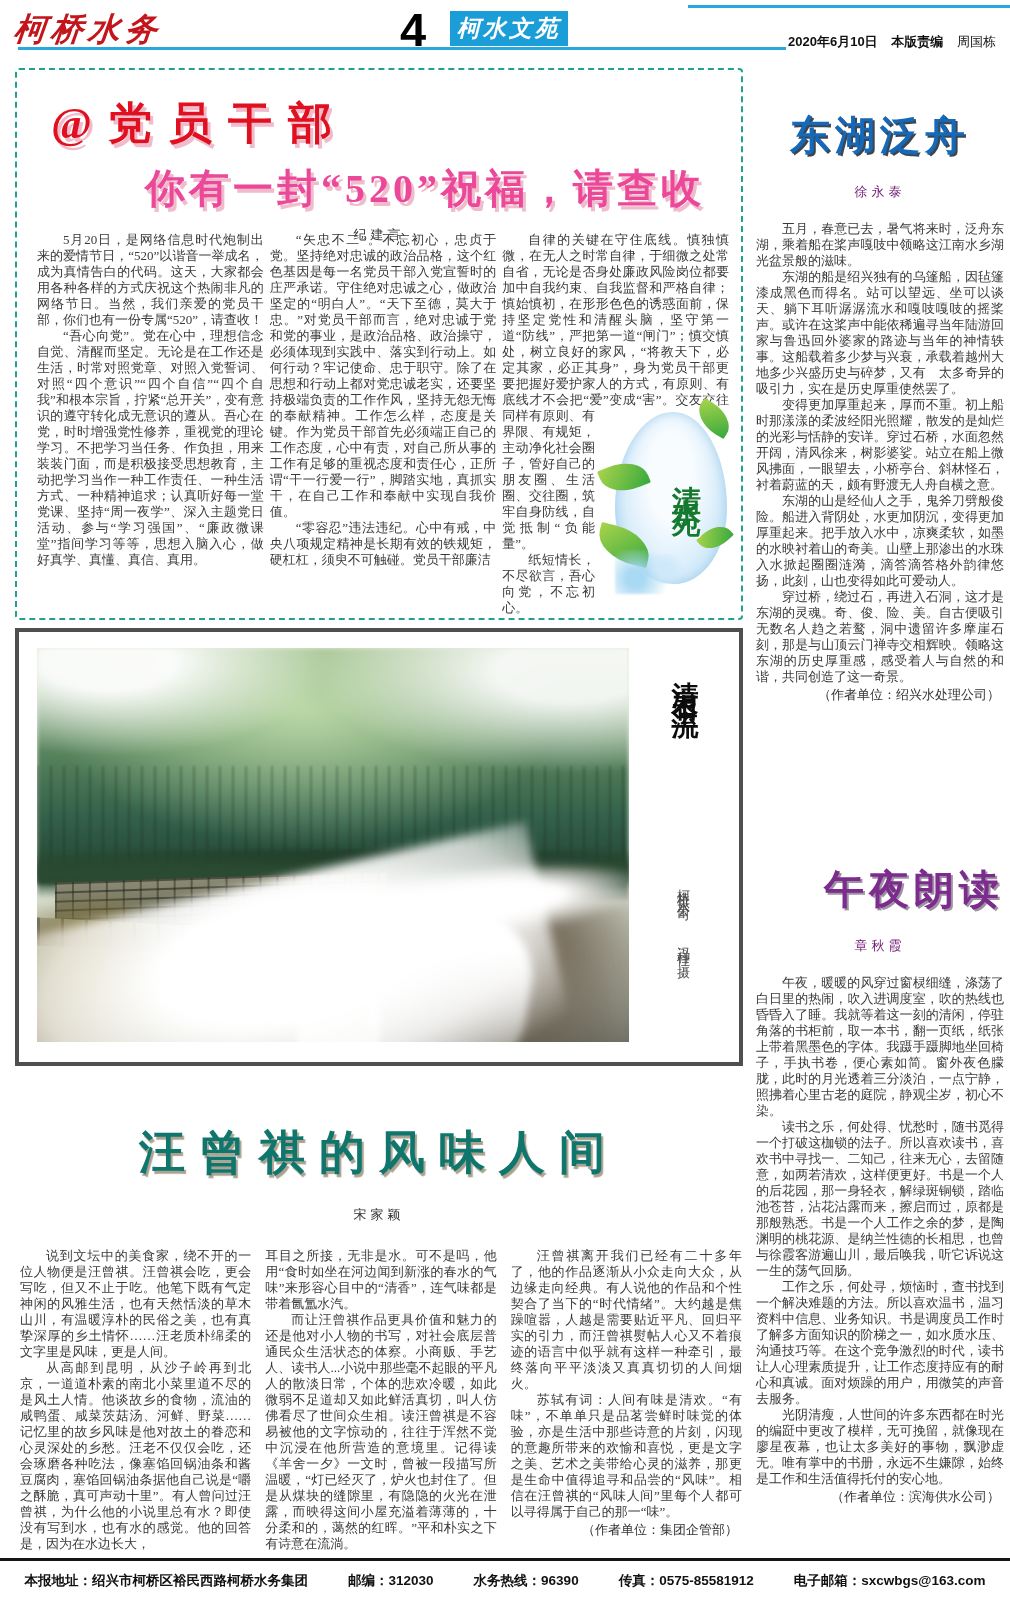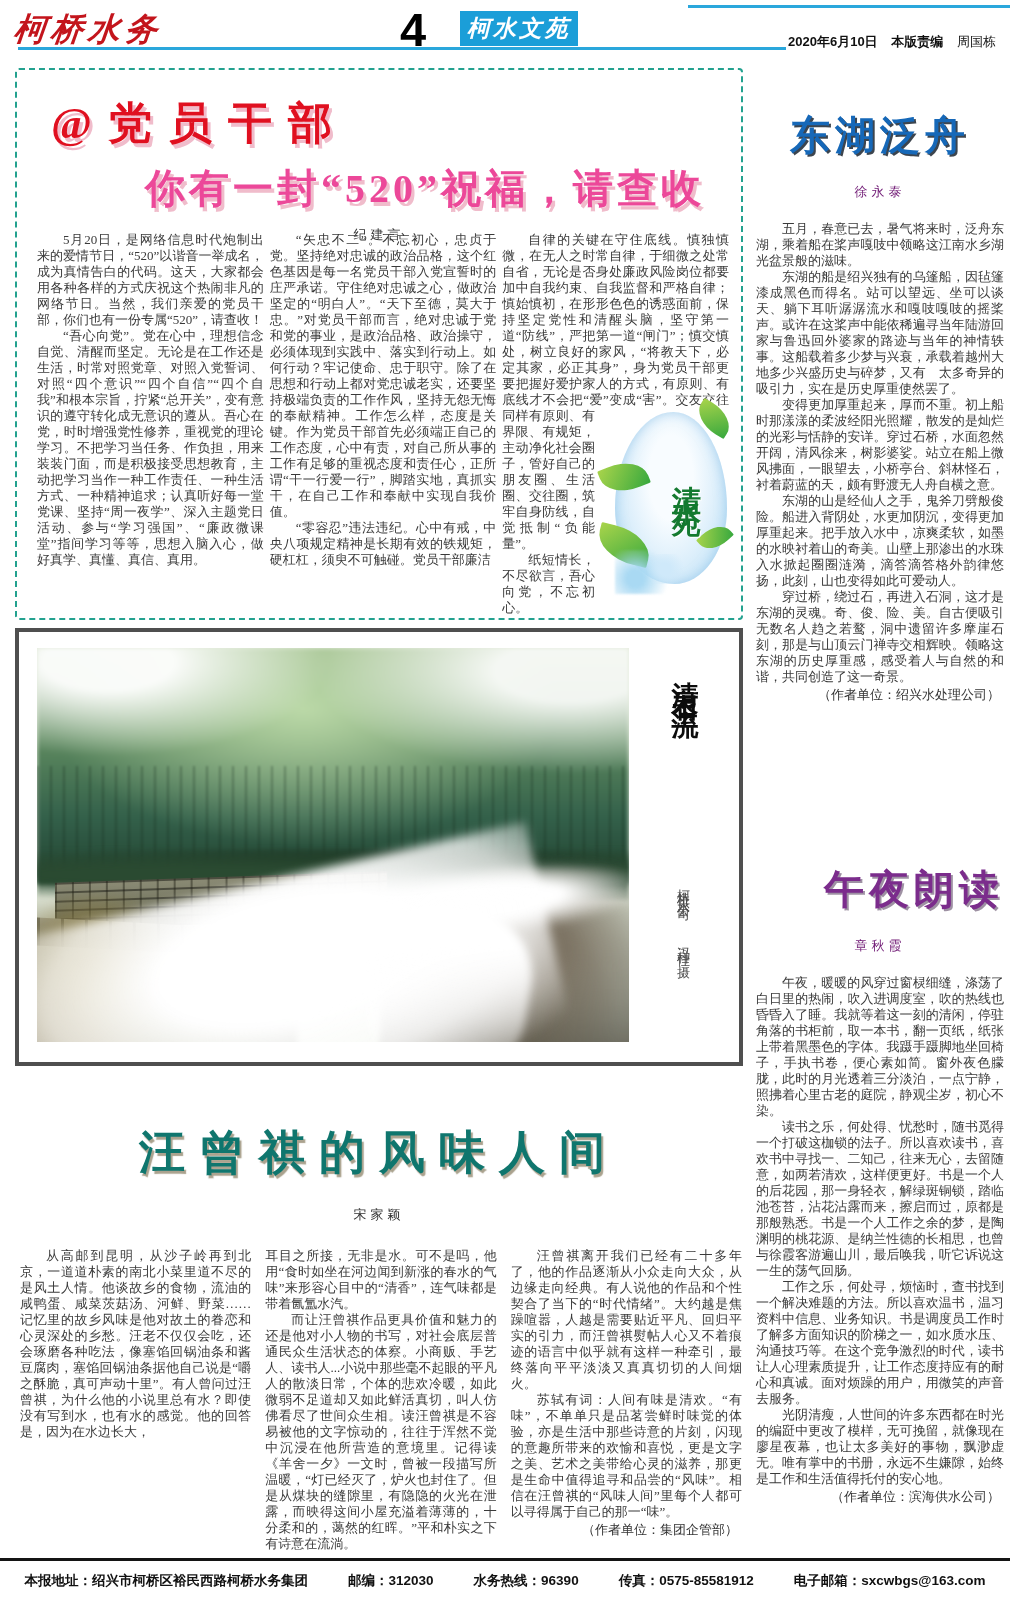--- a/index.html
+++ b/index.html
@@ -5,21 +5,21 @@
   * { margin:0; padding:0; box-sizing:border-box; }
   html,body { background:#ffffff; }
   .page { position:relative; width:1010px; height:1600px; background:#fff; overflow:hidden;
           font-family:"Liberation Serif", serif; color:#2b2b2b; }
 
   
   .masthead { position:absolute; left:14px; top:8px; font-size:32px; font-weight:bold;
               font-style:italic; color:#c3151c; letter-spacing:5px; transform:skewX(-6deg); }
   .pageno { position:absolute; left:400px; top:2px; font-family:"Liberation Sans", sans-serif;
             font-size:47px; font-weight:900; color:#000; }
-  .section-box { position:absolute; left:460px; top:11px; width:118px; height:35px;
+  .section-box { position:absolute; left:450px; top:11px; width:118px; height:35px;
                  background:#1b9ed8; display:flex; align-items:center; justify-content:center; }
   .section-box span { color:#fff; font-size:23px; font-weight:bold; font-style:italic; letter-spacing:3px; }
   .hdr-line-top { position:absolute; left:688px; top:5px; width:322px; height:3px; background:#2aa7dc; }
   .hdr-line-mid { position:absolute; left:18px; top:47px; width:768px; height:3px; background:#2aa7dc; }
   .dateline { position:absolute; left:788px; top:33px; width:218px; font-family:"Liberation Sans", sans-serif;
               font-size:13px; font-weight:bold; color:#111; white-space:nowrap; }
   .dateline .ed-name { font-weight:normal; margin-left:10px; }
 
   
   .a520 { position:absolute; left:15px; top:68px; width:728px; height:552px;
@@ -188,20 +188,21 @@
       <div class="ph ph-water-chute"></div>
     </div>
     <div class="photo-title">清泉石上流</div>
     <div class="photo-credit">柯桥供水公司　　冯科佳/摄</div>
   </div>
 
   <div class="wang-title">汪曾祺的风味人间</div>
   <div class="wang-author">宋家颖</div>
   <div class="wang-cols">
     <div class="col">
+      <p>说到文坛中的美食家，绕不开的一位人物便是汪曾祺。汪曾祺会吃，更会写吃，但又不止于吃。他笔下既有气定神闲的风雅生活，也有天然恬淡的草木山川，有温暖淳朴的民俗之美，也有真挚深厚的乡土情怀……汪老质朴绵柔的文字里是风味，更是人间。</p>
       <p>从高邮到昆明，从沙子岭再到北京，一道道朴素的南北小菜里道不尽的是风土人情。他谈故乡的食物，流油的咸鸭蛋、咸菜茨菇汤、河鲜、野菜……记忆里的故乡风味是他对故土的眷恋和心灵深处的乡愁。汪老不仅仅会吃，还会琢磨各种吃法，像塞馅回锅油条和酱豆腐肉，塞馅回锅油条据他自己说是“嚼之酥脆，真可声动十里”。有人曾问过汪曾祺，为什么他的小说里总有水？即使没有写到水，也有水的感觉。他的回答是，因为在水边长大，</p>
     </div>
     <div class="col">
       <p class="cont">耳目之所接，无非是水。可不是吗，他用“食时如坐在河边闻到新涨的春水的气味”来形容心目中的“清香”，连气味都是带着氤氲水汽。</p>
       <p>而让汪曾祺作品更具价值和魅力的还是他对小人物的书写，对社会底层普通民众生活状态的体察。小商贩、手艺人、读书人...小说中那些毫不起眼的平凡人的散淡日常，个体的悲欢冷暖，如此微弱不足道却又如此鲜活真切，叫人仿佛看尽了世间众生相。读汪曾祺是不容易被他的文字惊动的，往往于浑然不觉中沉浸在他所营造的意境里。记得读《羊舍一夕》一文时，曾被一段描写所温暖，“灯已经灭了，炉火也封住了。但是从煤块的缝隙里，有隐隐的火光在泄露，而映得这间小屋充溢着薄薄的，十分柔和的，蔼然的红晖。”平和朴实之下有诗意在流淌。</p>
     </div>
     <div class="col">
       <p>汪曾祺离开我们已经有二十多年了，他的作品逐渐从小众走向大众，从边缘走向经典。有人说他的作品和个性契合了当下的“时代情绪”。大约越是焦躁喧嚣，人越是需要贴近平凡、回归平实的引力，而汪曾祺熨帖人心又不着痕迹的语言中似乎就有这样一种牵引，最终落向平平淡淡又真真切切的人间烟火。</p>
       <p>苏轼有词：人间有味是清欢。“有味”，不单单只是品茗尝鲜时味觉的体验，亦是生活中那些诗意的片刻，闪现的意趣所带来的欢愉和喜悦，更是文字之美、艺术之美带给心灵的滋养，那更是生命中值得追寻和品尝的“风味”。相信在汪曾祺的“风味人间”里每个人都可以寻得属于自己的那一“味”。</p>
       <div class="attribution">（作者单位：集团企管部）</div>

